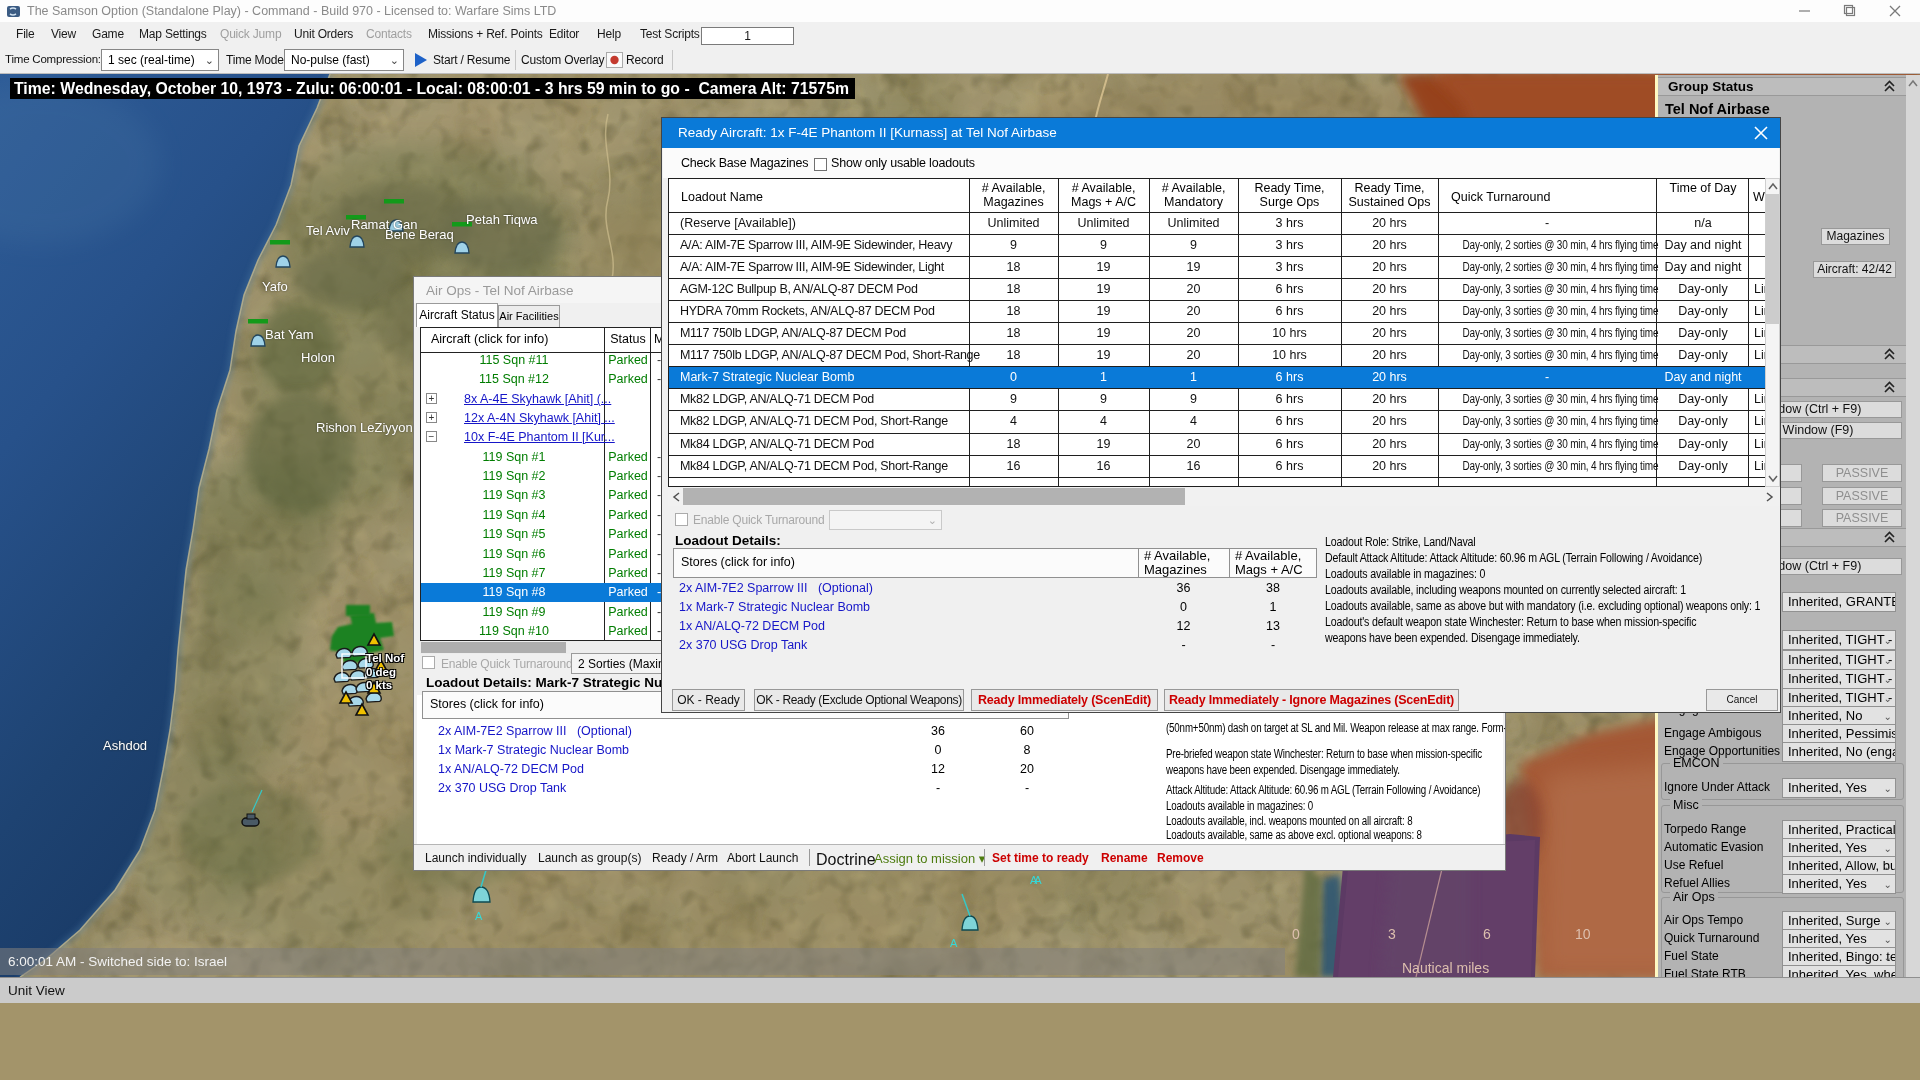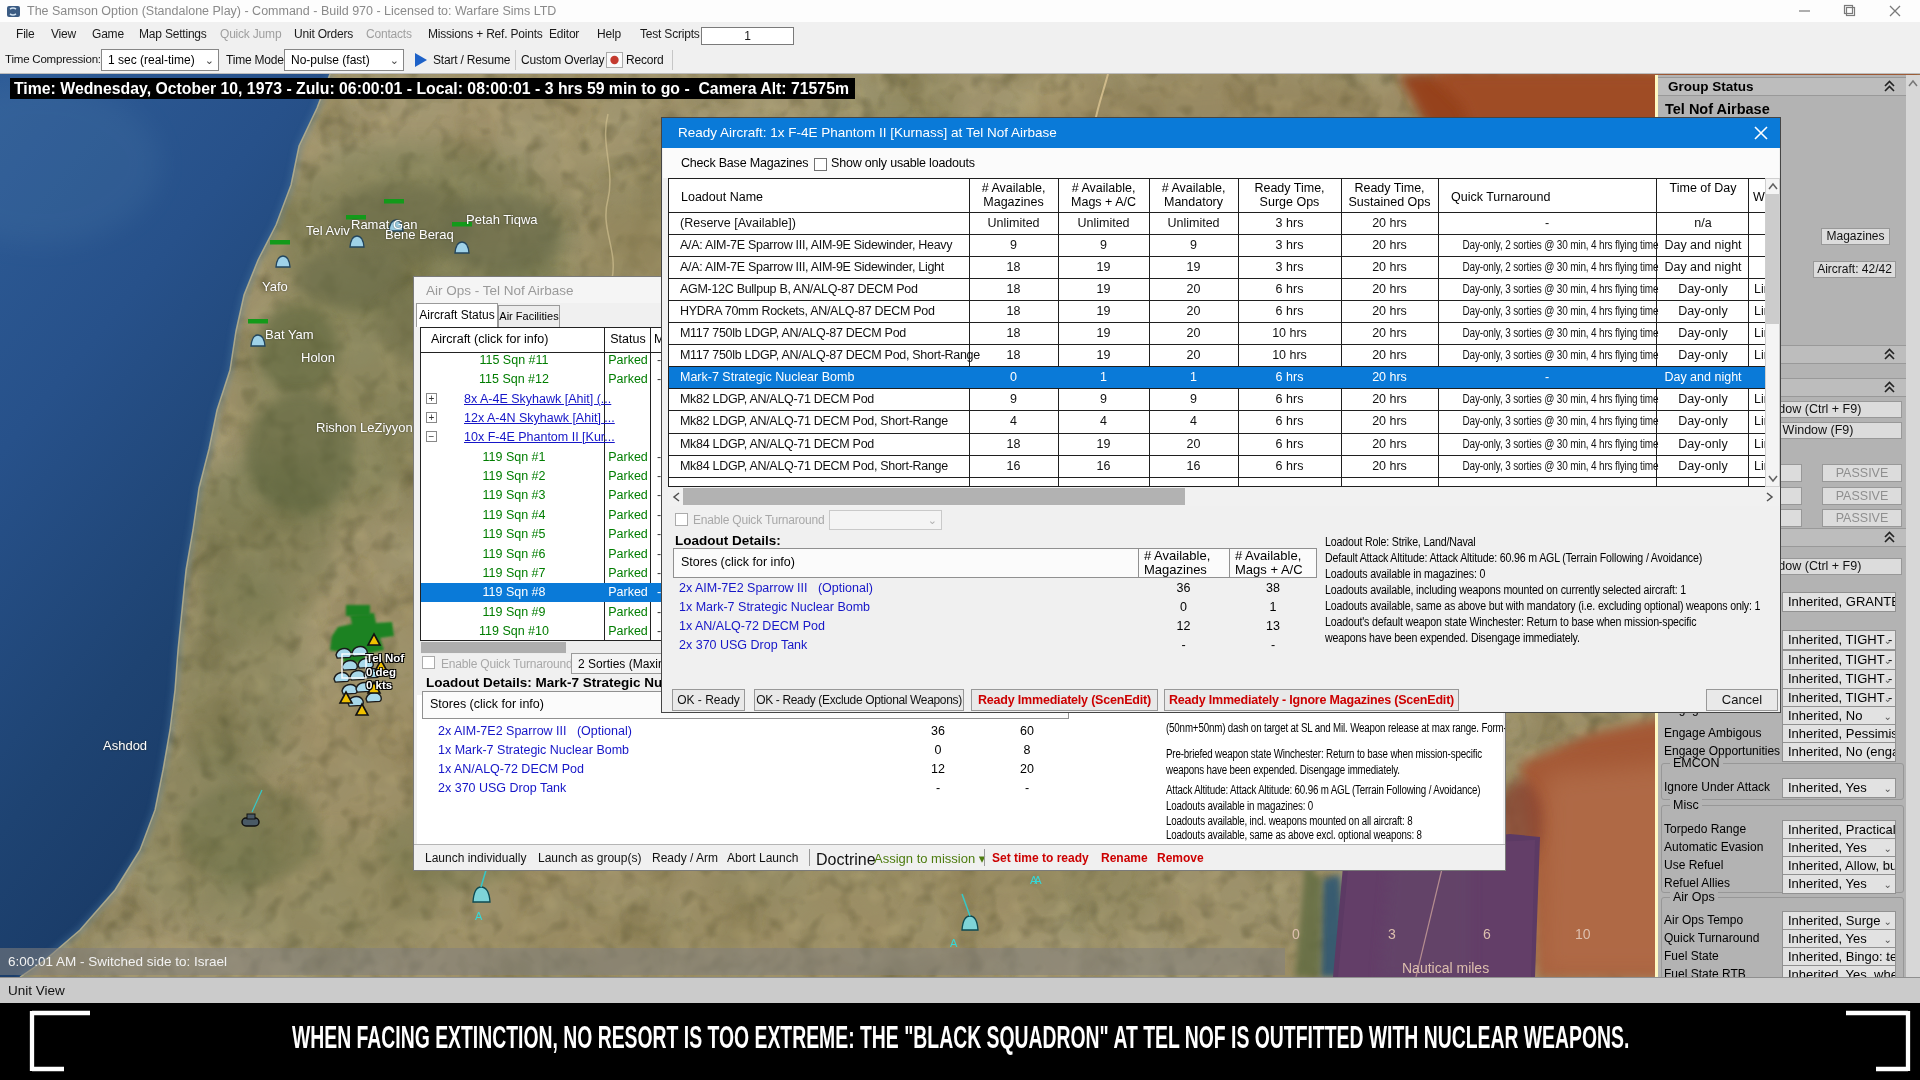--- a/index.html
+++ b/index.html
@@ -728,25 +728,18 @@
 <div class="abs" style="left:663px;top:433px"><span class="cond2">Default Attack Altitude: Attack Altitude: 60.96 m AGL (Terrain Following / Avoidance)</span></div>
 <div class="abs" style="left:663px;top:449px"><span class="cond2">Loadouts available in magazines: 0</span></div>
 <div class="abs" style="left:663px;top:465px"><span class="cond2">Loadouts available, including weapons mounted on currently selected aircraft: 1</span></div>
 <div class="abs" style="left:663px;top:481px"><span class="cond2">Loadouts available, same as above but with mandatory (i.e. excluding optional) weapons only: 1</span></div>
 <div class="abs" style="left:663px;top:497px"><span class="cond2">Loadout's default weapon state Winchester: Return to base when mission-specific</span></div>
 <div class="abs" style="left:663px;top:513px"><span class="cond2">weapons have been expended. Disengage immediately.</span></div>
 <div class="btn" style="left:10px;top:571px;width:73px;height:22px;line-height:20px;font-size:12px">OK - Ready</div>
 <div class="btn" style="left:92px;top:571px;width:210px;height:22px;line-height:20px;font-size:12px;letter-spacing:-0.35px">OK - Ready (Exclude Optional Weapons)</div>
 <div class="btn redbtn" style="left:309px;top:571px;width:187px;height:22px;line-height:20px;font-size:12.5px;letter-spacing:-0.2px">Ready Immediately (ScenEdit)</div>
 <div class="btn redbtn" style="left:502px;top:571px;width:295px;height:22px;line-height:20px;font-size:12.5px;letter-spacing:-0.2px">Ready Immediately - Ignore Magazines (ScenEdit)</div>
-<div class="btn" style="left:1044px;top:571px;width:72px;height:22px;line-height:20px;font-size:13px">Cancel</div>
+<div class="btn" style="left:1044px;top:571px;width:72px;height:22px;line-height:20px;font-size:10px">Cancel</div>
 </div>
 
 <div class="abs" style="left:0;top:948px;width:1285px;height:27px;background:rgba(130,128,125,0.55);color:#f2f2f2;font-size:13.5px;line-height:27px;padding-left:8px">6:00:01 AM - Switched side to: Israel</div>
 <div class="abs" style="left:0;top:977px;width:1920px;height:26px;background:#cbcbcb;border-top:1px solid #8f8f8f;color:#111;font-size:13.5px;line-height:25px;padding-left:8px">Unit View</div>
-<div class="abs" style="left:0;top:1003px;width:1920px;height:77px;background:#000">
- <svg class="abs" style="left:0;top:0" width="1920" height="77">
-  <path d="M32,10 L90,10 M32,8 L32,68 M32,66 L64,66" stroke="#fff" stroke-width="4.3" fill="none"></path>
-  <path d="M1908,10 L1846,10 M1908,8 L1908,68 M1908,66 L1876,66" stroke="#fff" stroke-width="4.3" fill="none"></path>
- </svg>
- <div class="abs" style="left:292px;top:17px;color:#fff;font-weight:bold;font-size:31px;transform:scaleX(0.625);transform-origin:0 50%;white-space:nowrap">WHEN FACING EXTINCTION, NO RESORT IS TOO EXTREME: THE "BLACK SQUADRON" AT TEL NOF IS OUTFITTED WITH NUCLEAR WEAPONS.</div>
-</div>
 
 </div>
 </body></html>

